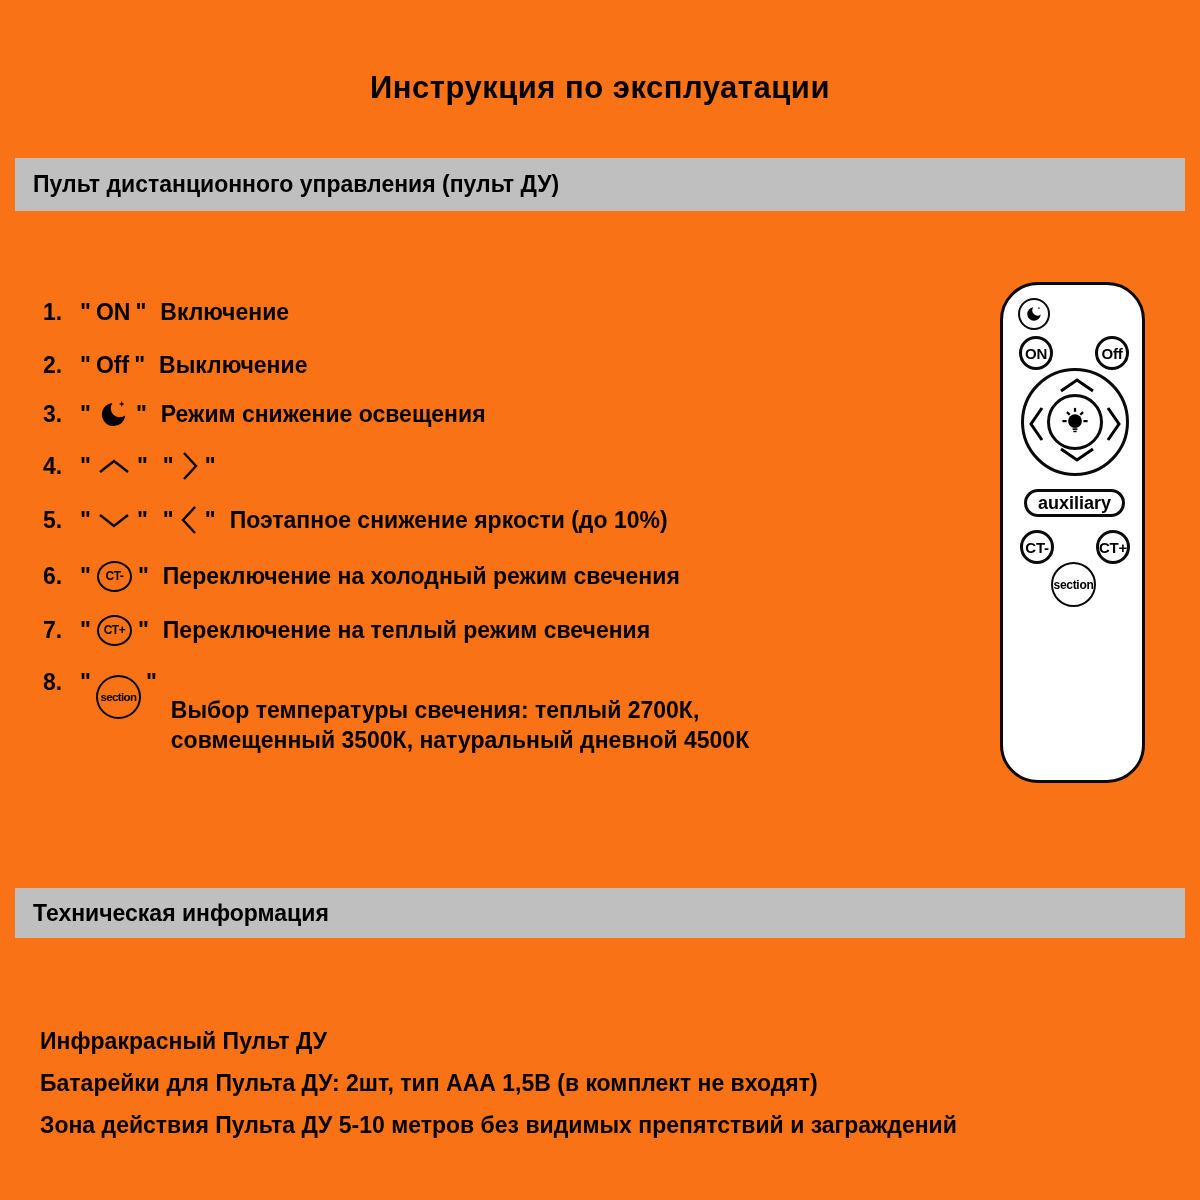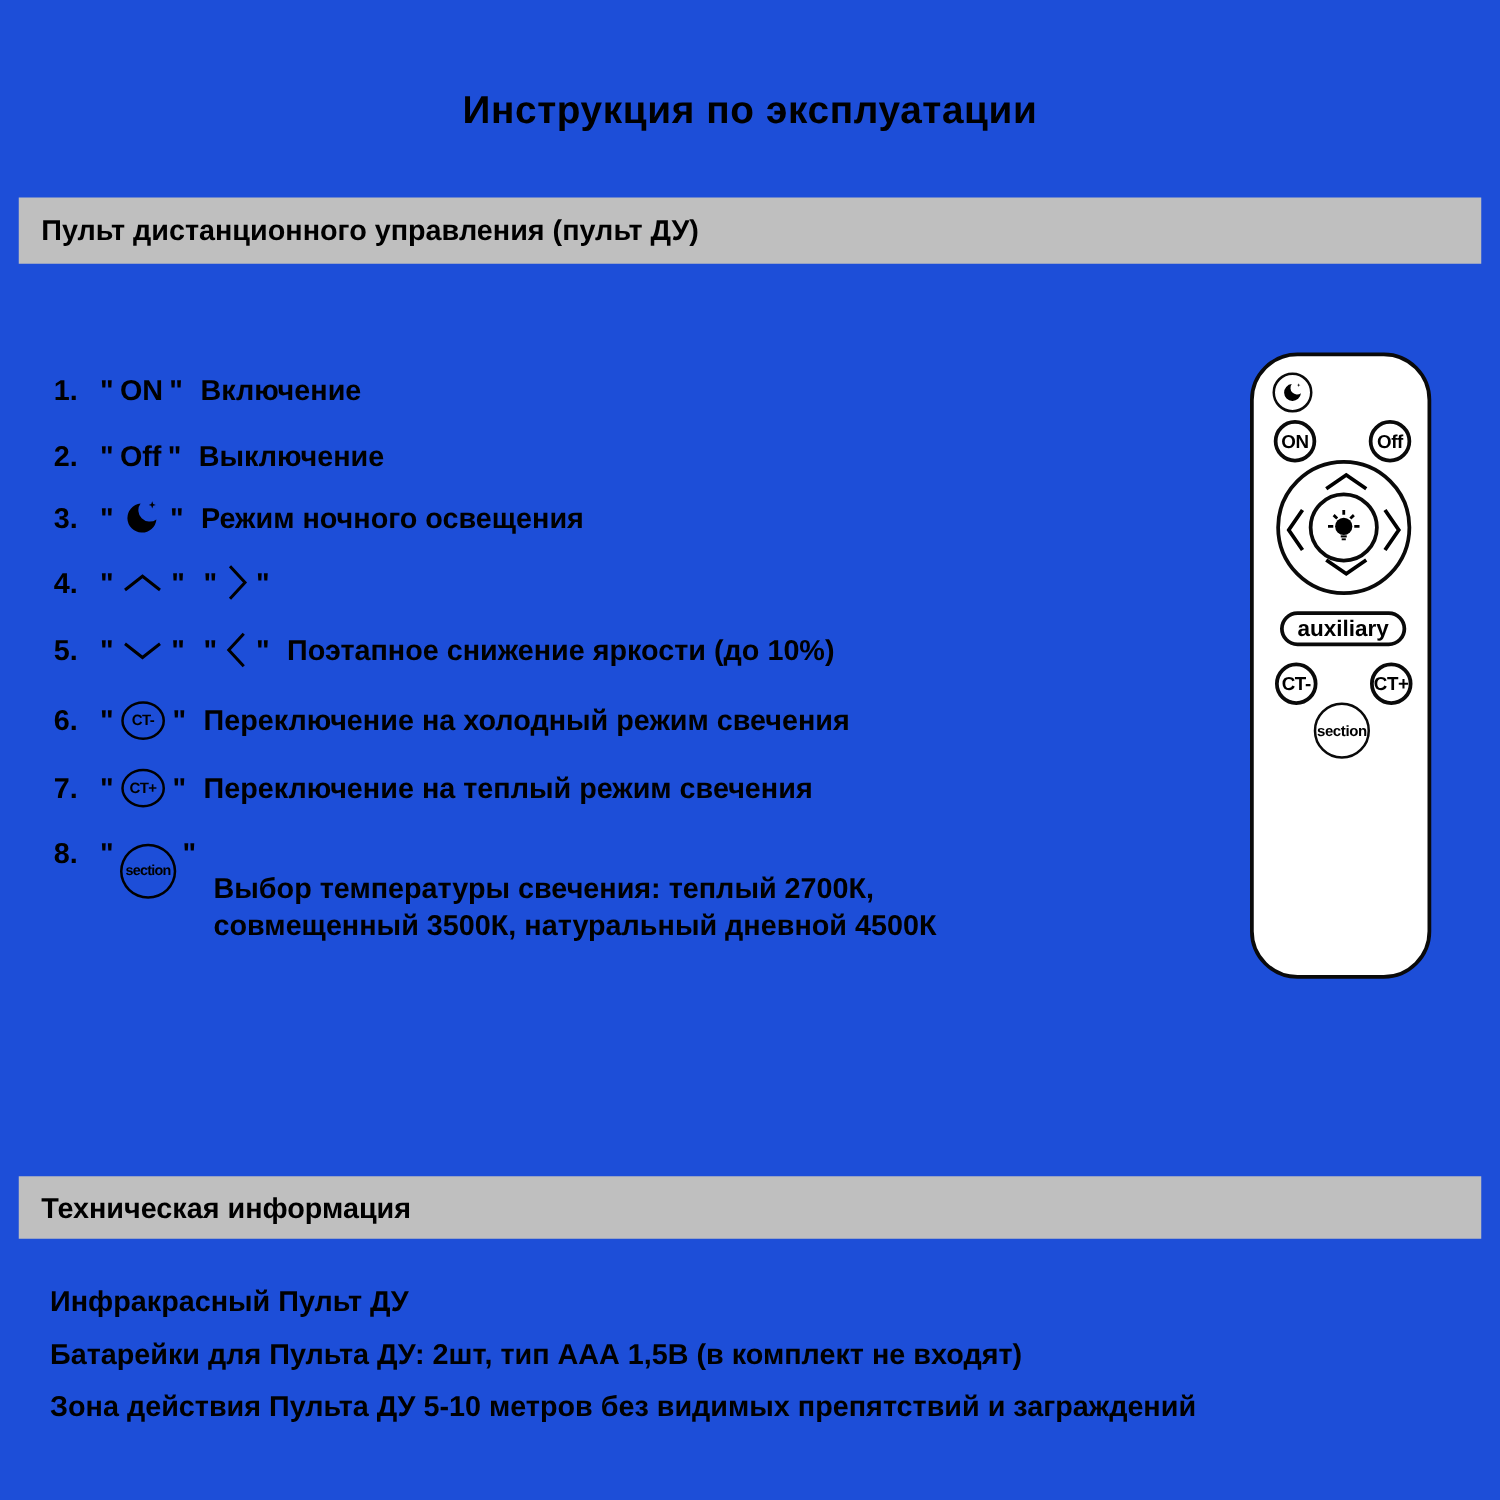--- a/index.html
+++ b/index.html
@@ -1,23 +1,23 @@
 <!DOCTYPE html>
 <html><head>
 <meta charset="utf-8">
 <style>
   html,body{margin:0;padding:0;background:#fff;}
-  .page{position:relative;width:1200px;height:1200px;background:#1d4ed8;overflow:hidden;
+  .page{position:relative;width:1200px;height:1200px;background:#f97316;overflow:hidden;
         font-family:"Liberation Sans", sans-serif;color:#000;font-weight:bold;}
   .title{position:absolute;left:0;top:70px;width:1200px;text-align:center;
          font-size:31px;letter-spacing:0.5px;}
   .banner{position:absolute;left:15px;width:1170px;background:#bfbfbf;
           display:flex;align-items:center;padding-left:18px;box-sizing:border-box;}
   .banner.first{top:158px;height:53px;}
-  .banner.second{top:941px;height:50px;text-align:center;}
+  .banner.second{top:888px;height:50px;text-align:center;}
   .banner span{font-size:23px;}
   .row{position:absolute;left:43px;display:flex;align-items:center;height:36px;white-space:nowrap;}
   .num{font-size:23px;margin-right:10px;min-width:24px;}
   .q{font-size:23px;margin:0 3px;}
   .q-gap{margin-left:12px;}
   .lbl{font-size:23px;margin:0 2px;}
   .txt{font-size:23px;margin-left:11px;}
   .icon{display:inline-flex;align-items:center;justify-content:center;margin:0 4px;}
   .ct-chip{display:inline-flex;align-items:center;justify-content:center;
            width:31px;height:27px;border:2.5px solid #000;border-radius:50%;
@@ -88,21 +88,21 @@
   <div class="row" style="top:396px">
     <span class="num">3.</span>
     <span class="q">"</span>
     <span class="icon">
       <svg width="31" height="31" viewBox="0 0 24 24">
         <path d="M21 12.79A9 9 0 1 1 11.21 3 7 7 0 0 0 21 12.79z" fill="#000"></path>
         <path d="M18.4 1.6 l.6 1.6 1.6 .6 -1.6 .6 -.6 1.6 -.6 -1.6 -1.6 -.6 1.6 -.6 z" fill="#000"></path>
       </svg>
     </span>
     <span class="q">"</span>
-    <span class="txt">Режим ночного освещения</span>
+    <span class="txt">Режим снижение освещения</span>
   </div>
 
   <div class="row" style="top:448px">
     <span class="num">4.</span>
     <span class="q">"</span>
     <span class="icon">
       <svg width="32" height="15" viewBox="0 0 32 15">
         <polyline points="2,13 16,2 30,13" fill="none" stroke="#000" stroke-width="2.4"></polyline>
       </svg>
     </span>

